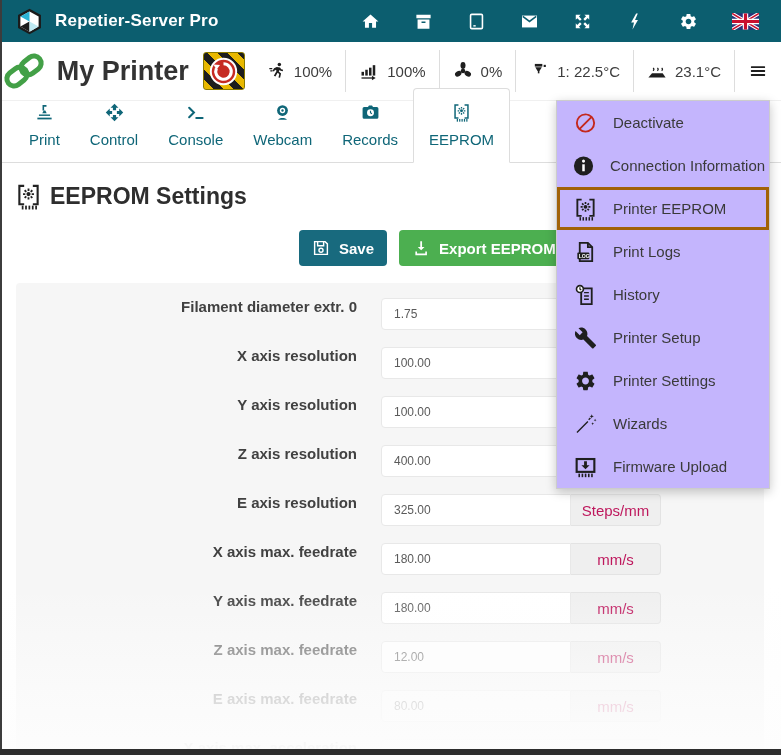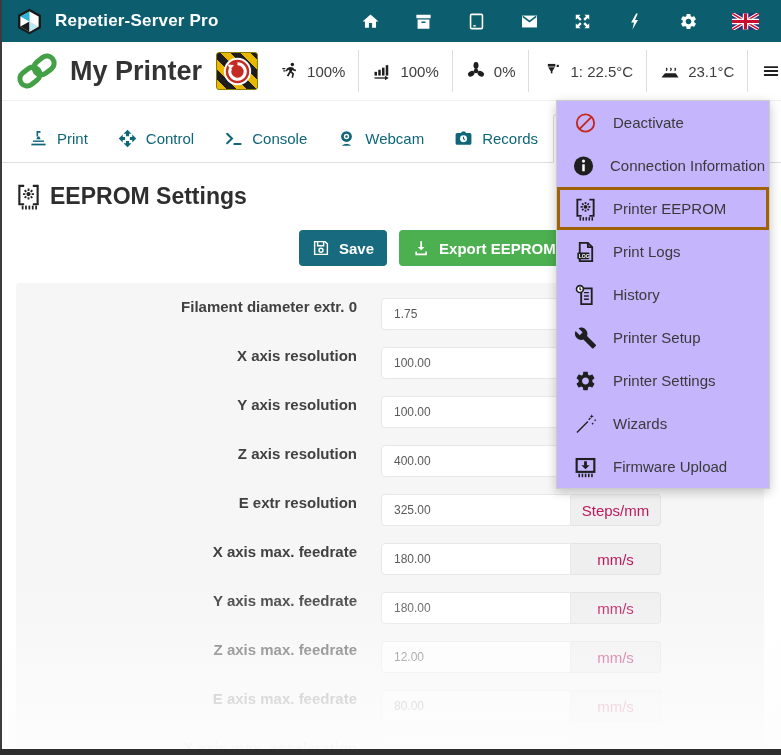--- a/index.html
+++ b/index.html
@@ -13,39 +13,39 @@
   
   .topbar{height:42px;background:#0c5e6f;display:flex;align-items:center;padding:0 22px 0 16px;box-sizing:border-box;}
   .topbar .logo svg{width:27px;height:27px;display:block;}
   .app-title{color:#fff;font-size:17px;font-weight:700;margin-left:12px;letter-spacing:.2px;}
   .topbar-icons{margin-left:auto;display:flex;align-items:center;gap:34px;color:#fff;}
   .topbar-icons .icon{display:flex;cursor:pointer;}
   .topbar-icons .icon svg{width:19px;height:19px;display:block;}
   .topbar-icons .icon.flag svg{width:27px;height:17px;}
 
   
-  .printer-bar{height:58px;display:flex;align-items:center;padding-left:16px;background:#fff;border-bottom:1px solid #f0f0f0;}
+  .printer-bar{height:58px;display:flex;align-items:center;padding-left:16px;background:#fff;border-bottom:1px solid #f0f0f0;justify-content:flex-end;}
   .chain{display:flex;}
   .chain svg{width:42px;height:36px;}
   .printer-name{font-size:27px;font-weight:700;color:#333;margin:0 14px 0 12px;white-space:nowrap;}
   .estop{width:42px;height:38px;border-radius:3px;border:1px solid #8a7a00;
          background:repeating-linear-gradient(45deg,#e8b800 0 7px,#1d1d1d 7px 14px);
          display:flex;align-items:center;justify-content:center;cursor:pointer;flex:0 0 auto;}
   .estop svg{width:29px;height:29px;display:block;}
   .status-group{display:flex;align-items:stretch;height:42px;margin-left:8px;}
   .status-item{display:flex;align-items:center;gap:8px;padding:0 13px;border-left:1px solid #ddd;
                font-size:15px;color:#3d3d3d;white-space:nowrap;}
   .status-item:first-child{border-left:none;}
   .status-item .icon{display:flex;color:#1f1f1f;}
   .status-item .icon svg{width:20px;height:20px;display:block;}
   .status-item.burger{cursor:pointer;color:#333;}
 
   
   .tabs-bar{height:61px;display:flex;align-items:flex-end;padding-left:14px;border-bottom:1px solid #ddd;background:#fff;}
-  .tab{display:flex;align-items:center;gap:9px;padding:14px 15px;font-size:15px;color:#0f6678;cursor:pointer;white-space:nowrap;}
+  .tab{display:flex;align-items:center;gap:9px;padding:14px 15px;font-size:15px;color:#0f6678;cursor:pointer;white-space:nowrap;flex-direction:column;}
   .tab .icon{display:flex;}
   .tab .icon svg{width:19px;height:19px;display:block;}
   .tab.active{background:#fff;border:1px solid #ddd;border-bottom:1px solid #fff;border-radius:4px 4px 0 0;margin-bottom:-1px;}
 
   
   .main{padding:10px 16px 0 16px;}
   .page-heading{display:flex;align-items:center;gap:9px;font-size:23px;font-weight:700;color:#2e2e2e;margin:10px 0 0 0;}
   .page-heading .icon{display:flex;color:#222;}
   .page-heading .icon svg{width:25px;height:27px;display:block;}
   .actions{display:flex;gap:12px;margin:20px 0 0 283px;align-items:center;}
@@ -377,21 +377,21 @@
         </div>
       </div>
       <div class="form-row">
         <div class="form-label">Z axis resolution</div>
         <div class="input-group">
           <input class="form-input" value="400.00" style="">
           <span class="suffix"></span>
         </div>
       </div>
       <div class="form-row">
-        <div class="form-label">E extr resolution</div>
+        <div class="form-label">E axis resolution</div>
         <div class="input-group">
           <input class="form-input" value="325.00" style="">
           <span class="suffix">Steps/mm</span>
         </div>
       </div>
       <div class="form-row">
         <div class="form-label">X axis max. feedrate</div>
         <div class="input-group">
           <input class="form-input" value="180.00" style="">
           <span class="suffix">mm/s</span>

